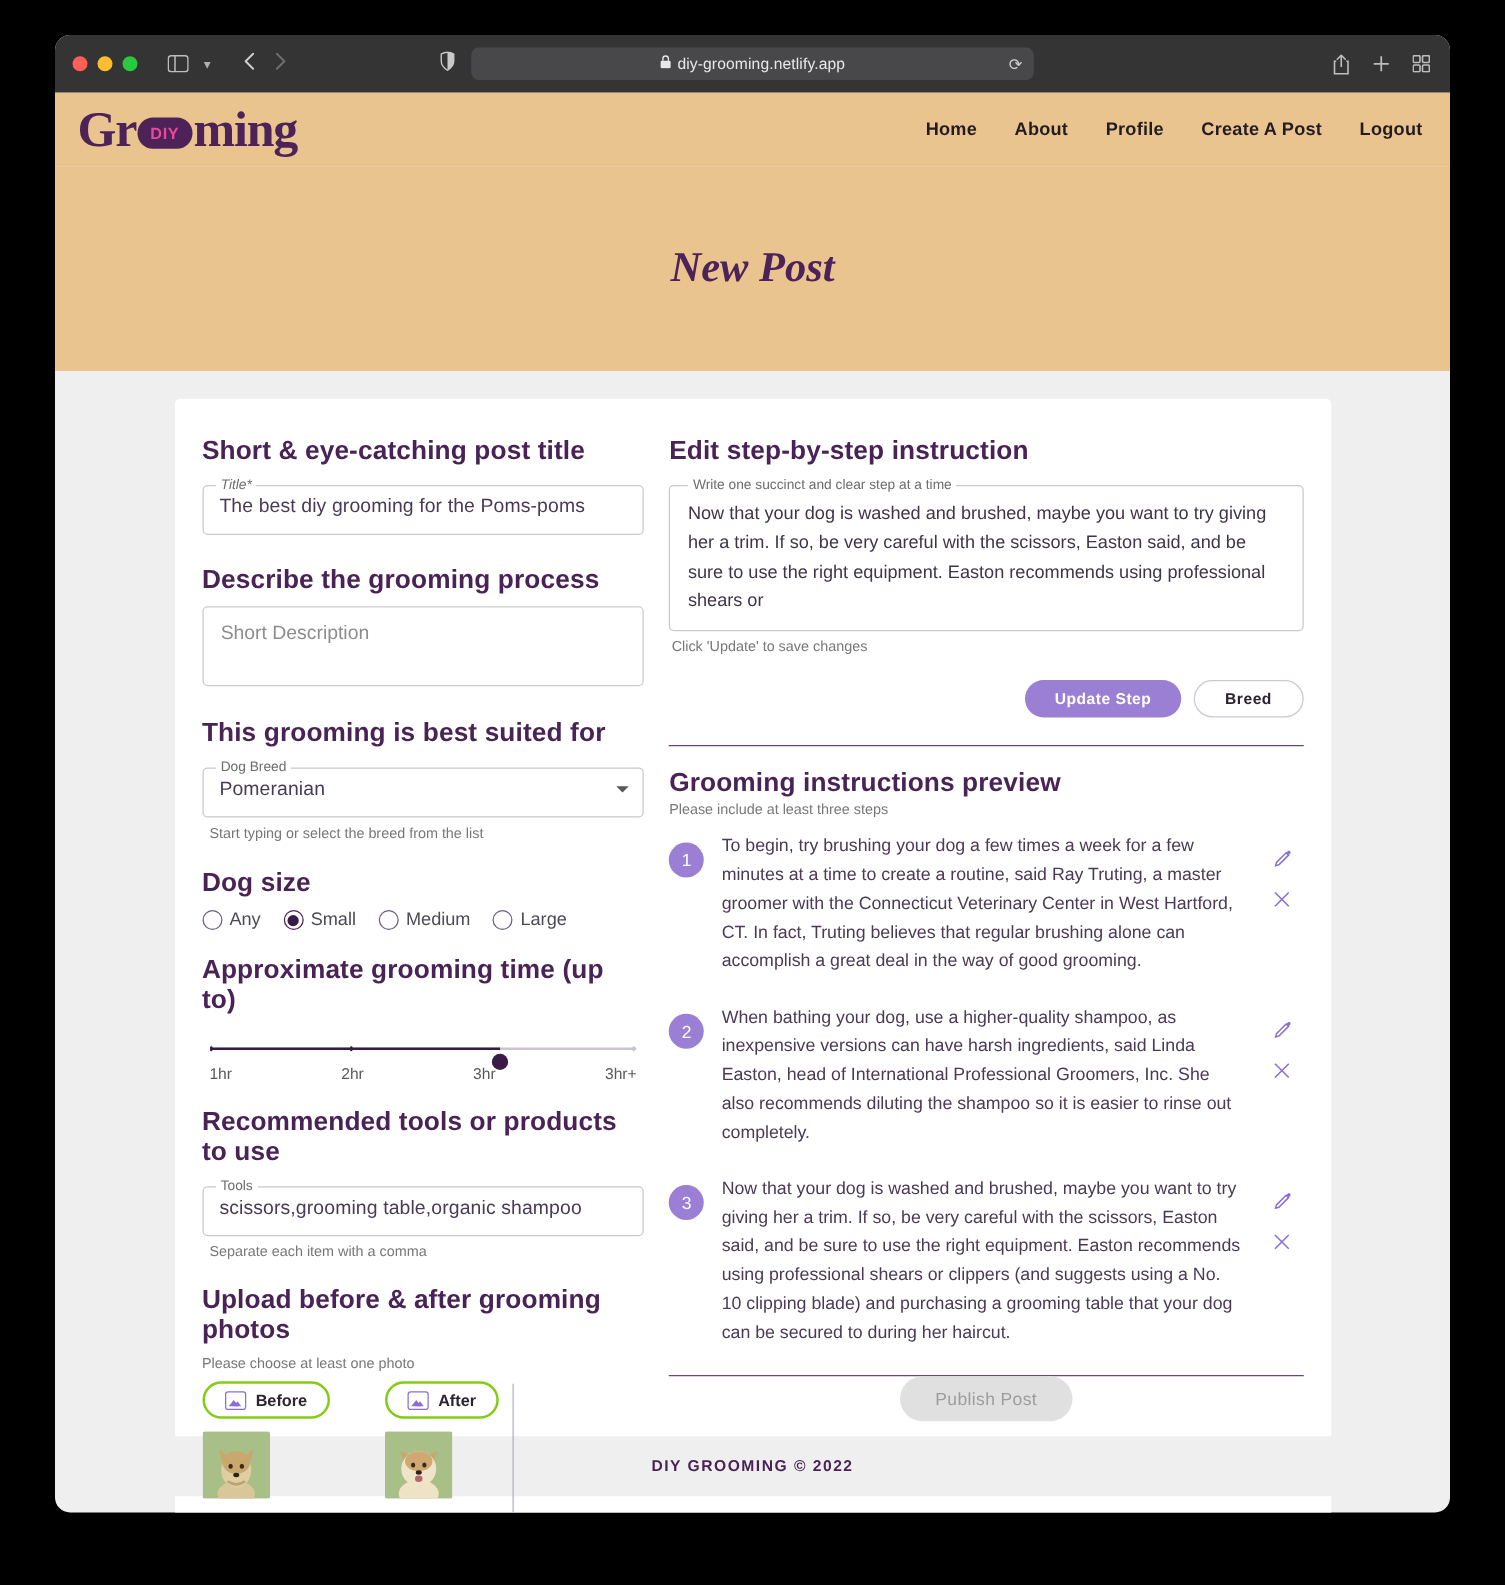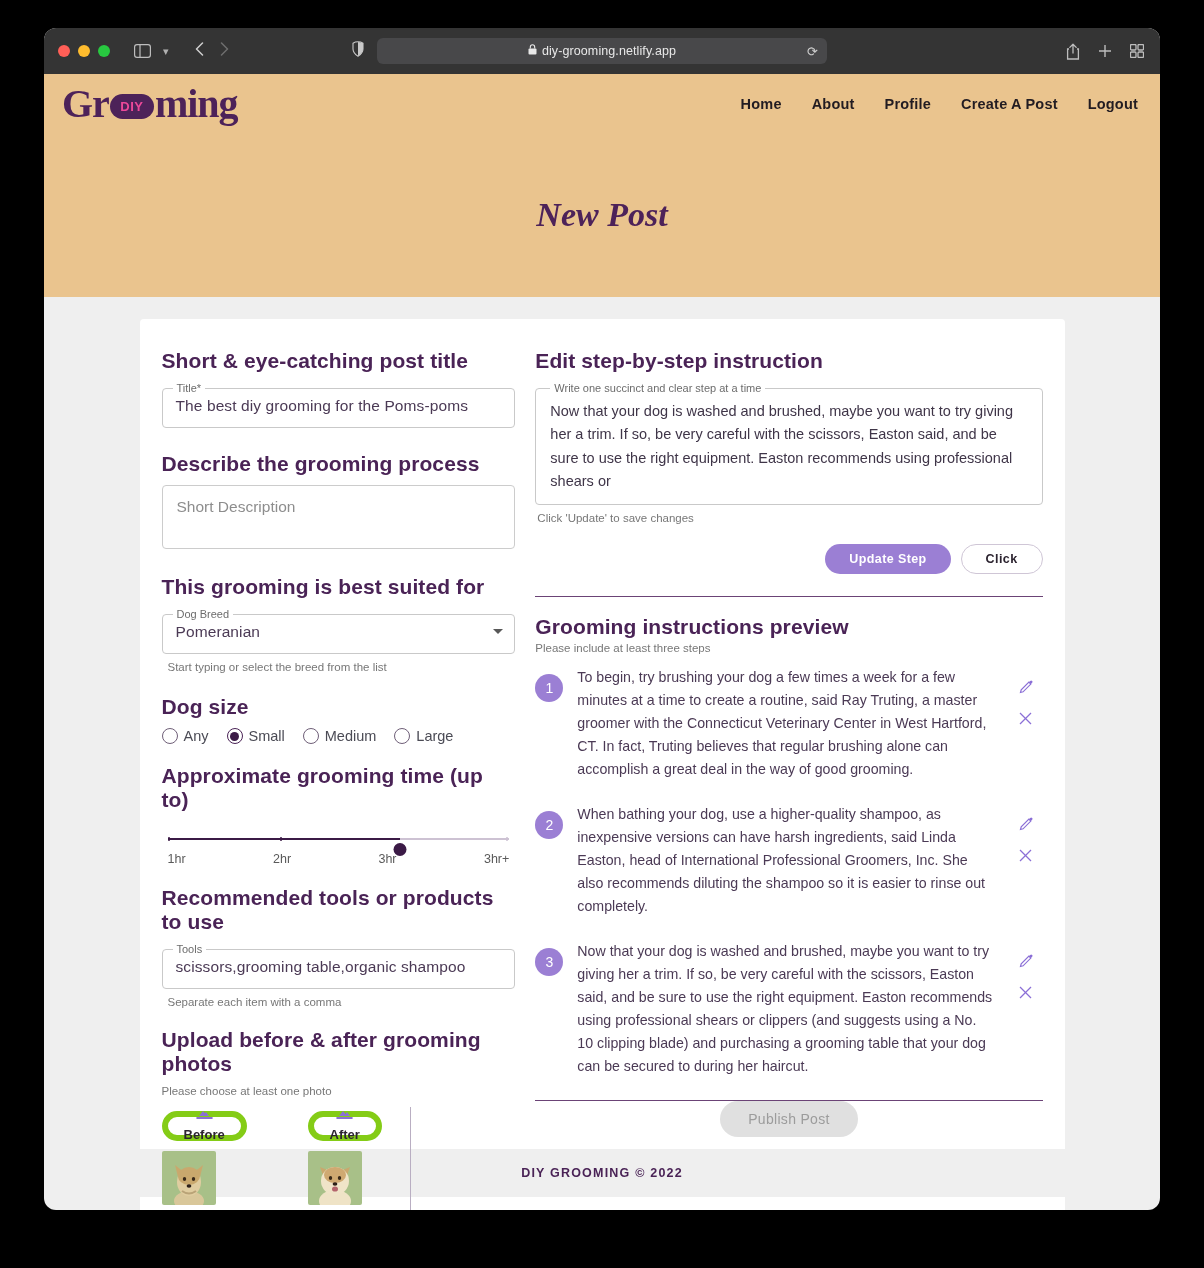--- a/index.html
+++ b/index.html
@@ -118,21 +118,21 @@
     border: 1px solid #c9c9c9; border-radius: 4px;
     padding: 0 8px; margin: 0;
   }
   .field legend {
     font-size: 11px; color: #6c6c6c; padding: 0 4px; margin-left: 2px;
   }
   .field .val {
     position: absolute; left: 14px; top: 50%; transform: translateY(-45%);
     font-size: 15.5px; color: #4b3a55; letter-spacing: .1px;
   }
-  .fs-title { height: 46px; }
+  .fs-title { height: 46px; font-style: italic; }
   .fs-breed { height: 46px; }
   .fs-tools { height: 46px; }
 
   .plain-box {
     border: 1px solid #ccc; border-radius: 4px;
     height: 64px; padding: 12px 14px;
     font-size: 15.5px; color: #8d8d8d;
   }
   .plain-box.tall { height: 64px; }
   .plain-box.video { height: 46px; display:flex; align-items:center; padding: 0 14px;}
@@ -176,24 +176,24 @@
   .track .tick.on { background: #3b1a46; }
   .track .thumb {
     position:absolute; left: 68%; top: 3px; width: 13px; height: 13px;
     border-radius: 50%; background: #3b1a46; transform: translateX(-50%);
   }
   .ticklabels {
     display:flex; justify-content: space-between;
     font-size: 12.5px; color: #5a5a5a; margin-top: 4px;
   }
   .pbtn {
-    border: 6px solid #84cc16; border-radius: 999px;
+    border: 2px solid #84cc16; border-radius: 999px;
     height: 30px; padding: 0 16px; display: inline-flex;
     align-items: center; gap: 8px; background: #fff;
-    font-size: 13px; font-weight: 700; color: #2c2430; flex-direction: column;
+    font-size: 13px; font-weight: 700; color: #2c2430;
   }
   .img-icon {
     width: 17px; height: 15px; border: 1.6px solid #8b6fd6;
     border-radius: 2.5px; position: relative; display:inline-block;
   }
   .img-icon::after {
     content:''; position:absolute; left: 2px; bottom: 2px;
     width: 0; height: 0;
     border-left: 4px solid transparent; border-right: 4px solid transparent;
     border-bottom: 5px solid #8b6fd6;
@@ -517,21 +517,21 @@
 
         <h3 class="section">Edit step-by-step instruction</h3>
         <fieldset class="textarea-box">
           <legend>Write one succinct and clear step at a time</legend>
           <div class="ta-text">Now that your dog is washed and brushed, maybe you want to try giving her a trim. If so, be very careful with the scissors, Easton said, and be sure to use the right equipment. Easton recommends using professional shears or</div>
         </fieldset>
         <div class="hint" style="margin-left:2px">Click 'Update' to save changes</div>
 
         <div class="btn-row">
           <button class="btn-primary">Update Step</button>
-          <button class="btn-outline">Click</button>
+          <button class="btn-outline">Breed</button>
         </div>
 
         <hr class="hr">
 
         <h3 class="section" style="margin-bottom:3px">Grooming instructions preview</h3>
         <div class="hint" style="margin:0 0 0 0">Please include at least three steps</div>
 
         <div class="steps">
           <div class="step">
             <div class="badge">1</div>

